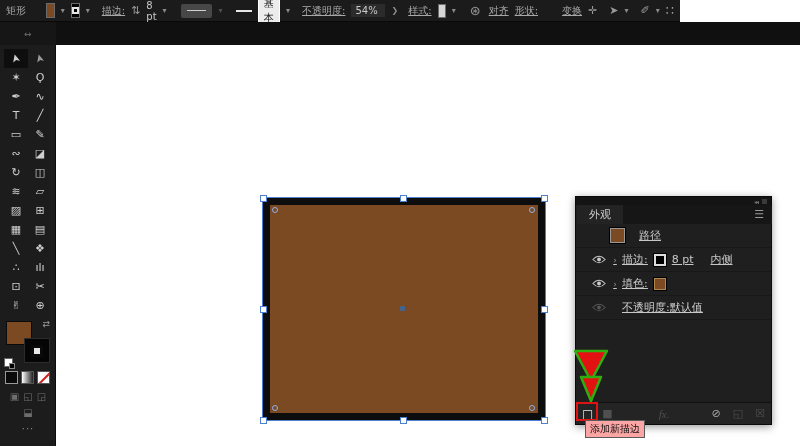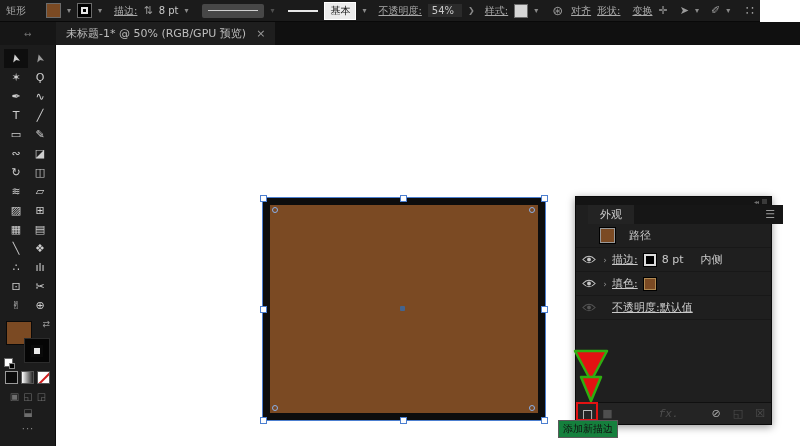--- a/index.html
+++ b/index.html
@@ -5,21 +5,21 @@
   * { margin:0; padding:0; box-sizing:border-box; }
   body { background:#333; }
   .app {
     position:relative; width:800px; height:446px; overflow:hidden;
     background:#ffffff; font-family:"DejaVu Sans","Liberation Sans",sans-serif;
     font-size:11px; color:#c5c5c5;
   }
   .abs { position:absolute; }
 
   
-  .control-bar { left:0; top:0; width:760px; height:22px; background:#1b1b1b;
+  .control-bar { left:0; top:0; width:680px; height:22px; background:#1b1b1b;
     border-bottom:1px solid #090909; display:flex; align-items:center; gap:6px; padding:0 6px; }
   .cb-label { color:#a8a8a8; text-decoration:underline; font-size:10px; white-space:nowrap; }
   .cb-plain { color:#a8a8a8; font-size:10px; white-space:nowrap; }
   .swatch { width:15px; height:15px; border:1px solid #6b6b6b; }
   .chev { color:#8a8a8a; font-size:8px; }
   .cb-icon { color:#9a9a9a; font-size:11px; }
   .stroke-swatch-cb { width:15px; height:15px; background:#000; border:1px solid #6b6b6b;
     display:flex; align-items:center; justify-content:center; }
   .stroke-swatch-cb span { width:7px; height:7px; border:2px solid #e6e6e6; display:block; }
   .weight-box { color:#c9c9c9; font-size:10px; }
@@ -69,48 +69,48 @@
   .corner-widget { position:absolute; width:6px; height:6px; border:1px solid #8ab0ea; border-radius:50%; }
   .center-pt { left:400px; top:306px; width:5px; height:5px; background:#43648f; border-radius:1px; }
 
   
   .panel { left:575px; top:196px; width:197px; height:229px; background:#1f1f1f;
     border:1px solid #0a0a0a; box-shadow:0 2px 8px rgba(0,0,0,.4); }
   .panel-strip { position:absolute; left:0; top:0; width:100%; height:8px; background:#141414;
     display:flex; justify-content:flex-end; align-items:center; gap:4px; padding:0 4px; }
   .panel-strip .marks { color:#6e6e6e; font-size:6px; letter-spacing:-1px; }
   .panel-strip .box { width:5px; height:5px; background:#3a3a3a; }
-  .panel-header { position:absolute; left:12px; top:8px; width:100%; height:19px; background:#161616;
+  .panel-header { position:absolute; left:1px; top:8px; width:100%; height:19px; background:#161616;
     display:flex; align-items:center; }
   .panel-tab { background:#232323; color:#cdcdcd; height:100%; display:flex; align-items:center;
     padding:0 12px; font-size:11px; }
   .panel-menu { margin-left:auto; padding-right:8px; color:#9a9a9a; font-size:11px; }
   .panel-rows { position:absolute; left:0; top:27px; width:100%; }
-  .p-row { height:24px; display:flex; align-items:center; border-bottom:1px solid #181818; padding-left:4px; }
+  .p-row { height:24px; display:flex; align-items:center; border-bottom:1px solid #181818; padding-left:14px;text-decoration:underline; }
   .eye-col { width:18px; display:flex; justify-content:center; }
   .exp-col { width:14px; color:#8f8f8f; font-size:9px; display:flex; justify-content:center; }
   .p-label { color:#c9c9c9; text-decoration:underline; font-size:11px; }
   .p-text { color:#c9c9c9; font-size:11px; }
   .row-swatch-stroke { width:12px; height:12px; background:#000; border:2px solid #dcdcdc;
     outline:1px solid #000; margin:0 6px; }
   .row-swatch-fill { width:12px; height:12px; background:#7B4A23; border:1px solid #b08952;
     outline:1px solid #000; margin:0 6px; }
   .thumb { width:15px; height:15px; background:#7B4A23; border:1px solid #999; outline:1px solid #000; margin-right:14px; margin-left:2px; }
   .panel-footer { position:absolute; left:0; bottom:0; width:100%; height:22px; background:#242424;
     border-top:1px solid #101010; display:flex; align-items:center; padding:0 6px; gap:9px; }
   .pf-btn { font-size:11px; color:#4f4f4f; }
   .pf-add-stroke { color:#e6e6e6; font-size:12px; }
-  .pf-fx { font-style:italic; font-family:Liberation Mono, monospace;margin-left:37px; }
+  .pf-fx { font-style:italic; font-family:Liberation Serif, serif;margin-left:37px; }
   .pf-right { margin-left:auto; display:flex; gap:12px; align-items:center; }
   .pf-clear { color:#a8a8a8; }
 
   
   .hl-rect { left:576px; top:402px; width:22px; height:19px; border:2px solid #e31212; }
   .anno-arrow { left:572px; top:347px; }
-  .tooltip { left:558px; top:420px; background:#15803d; border:1px solid #5a5a5a;
+  .tooltip { left:585px; top:420px; background:#fca5a5; border:1px solid #5a5a5a;
     color:#111; font-size:10px; padding:1px 4px; white-space:nowrap; }
 </style>
 </head>
 <body>
 
 <div class="app">
 
   <div class="abs control-bar">
     <span class="cb-plain" style="margin-right:14px;">矩形</span>
     <span class="swatch" style="background:#7B4A23;"></span>
@@ -132,36 +132,32 @@
     <span class="chev">▾</span>
     <span class="cb-label" style="margin-left:6px;">不透明度:</span>
     <span class="opacity-field">54%</span>
     <span class="chev">❯</span>
     <span class="cb-label" style="margin-left:4px;text-decoration:underline;">样式:</span>
     <span class="swatch" style="background:#d6d6d6; width:14px; height:14px;"></span>
     <span class="chev">▾</span>
     <span class="cb-icon" style="margin-left:8px; font-size:13px;">⊛</span>
     <span class="cb-label" style="margin-left:2px;">对齐</span>
     <span class="cb-label">形状:</span>
-    <span class="cb-label" style="margin-left:6px;text-align:center;">变换</span>
+    <span class="cb-label" style="margin-left:18px;text-align:center;">变换</span>
     <span class="cb-icon">✛</span>
     <span class="cb-icon" style="margin-left:6px;">➤</span>
     <span class="chev">▾</span>
     <span class="cb-icon" style="margin-left:6px;">✐</span>
     <span class="chev">▾</span>
     <span class="cb-icon" style="margin-left:auto; font-size:13px;">∷</span>
   </div>
 
   <div class="abs tab-bar">
     <div class="tab-overflow">
       <span>↔</span>
-    </div>
-    <div class="doc-tab">
-      <span>未标题-1* @ 50% (RGB/GPU 预览)</span>
-      <span class="close">×</span>
     </div>
   </div>
 
   <div class="abs toolbar">
     <div class="tool-grid">
         <div class="tool active">
           <span class="glyph rot">➤</span>
         </div>
         <div class="tool">
           <span class="glyph rot" style="color: rgb(154, 154, 154);">➤</span>

